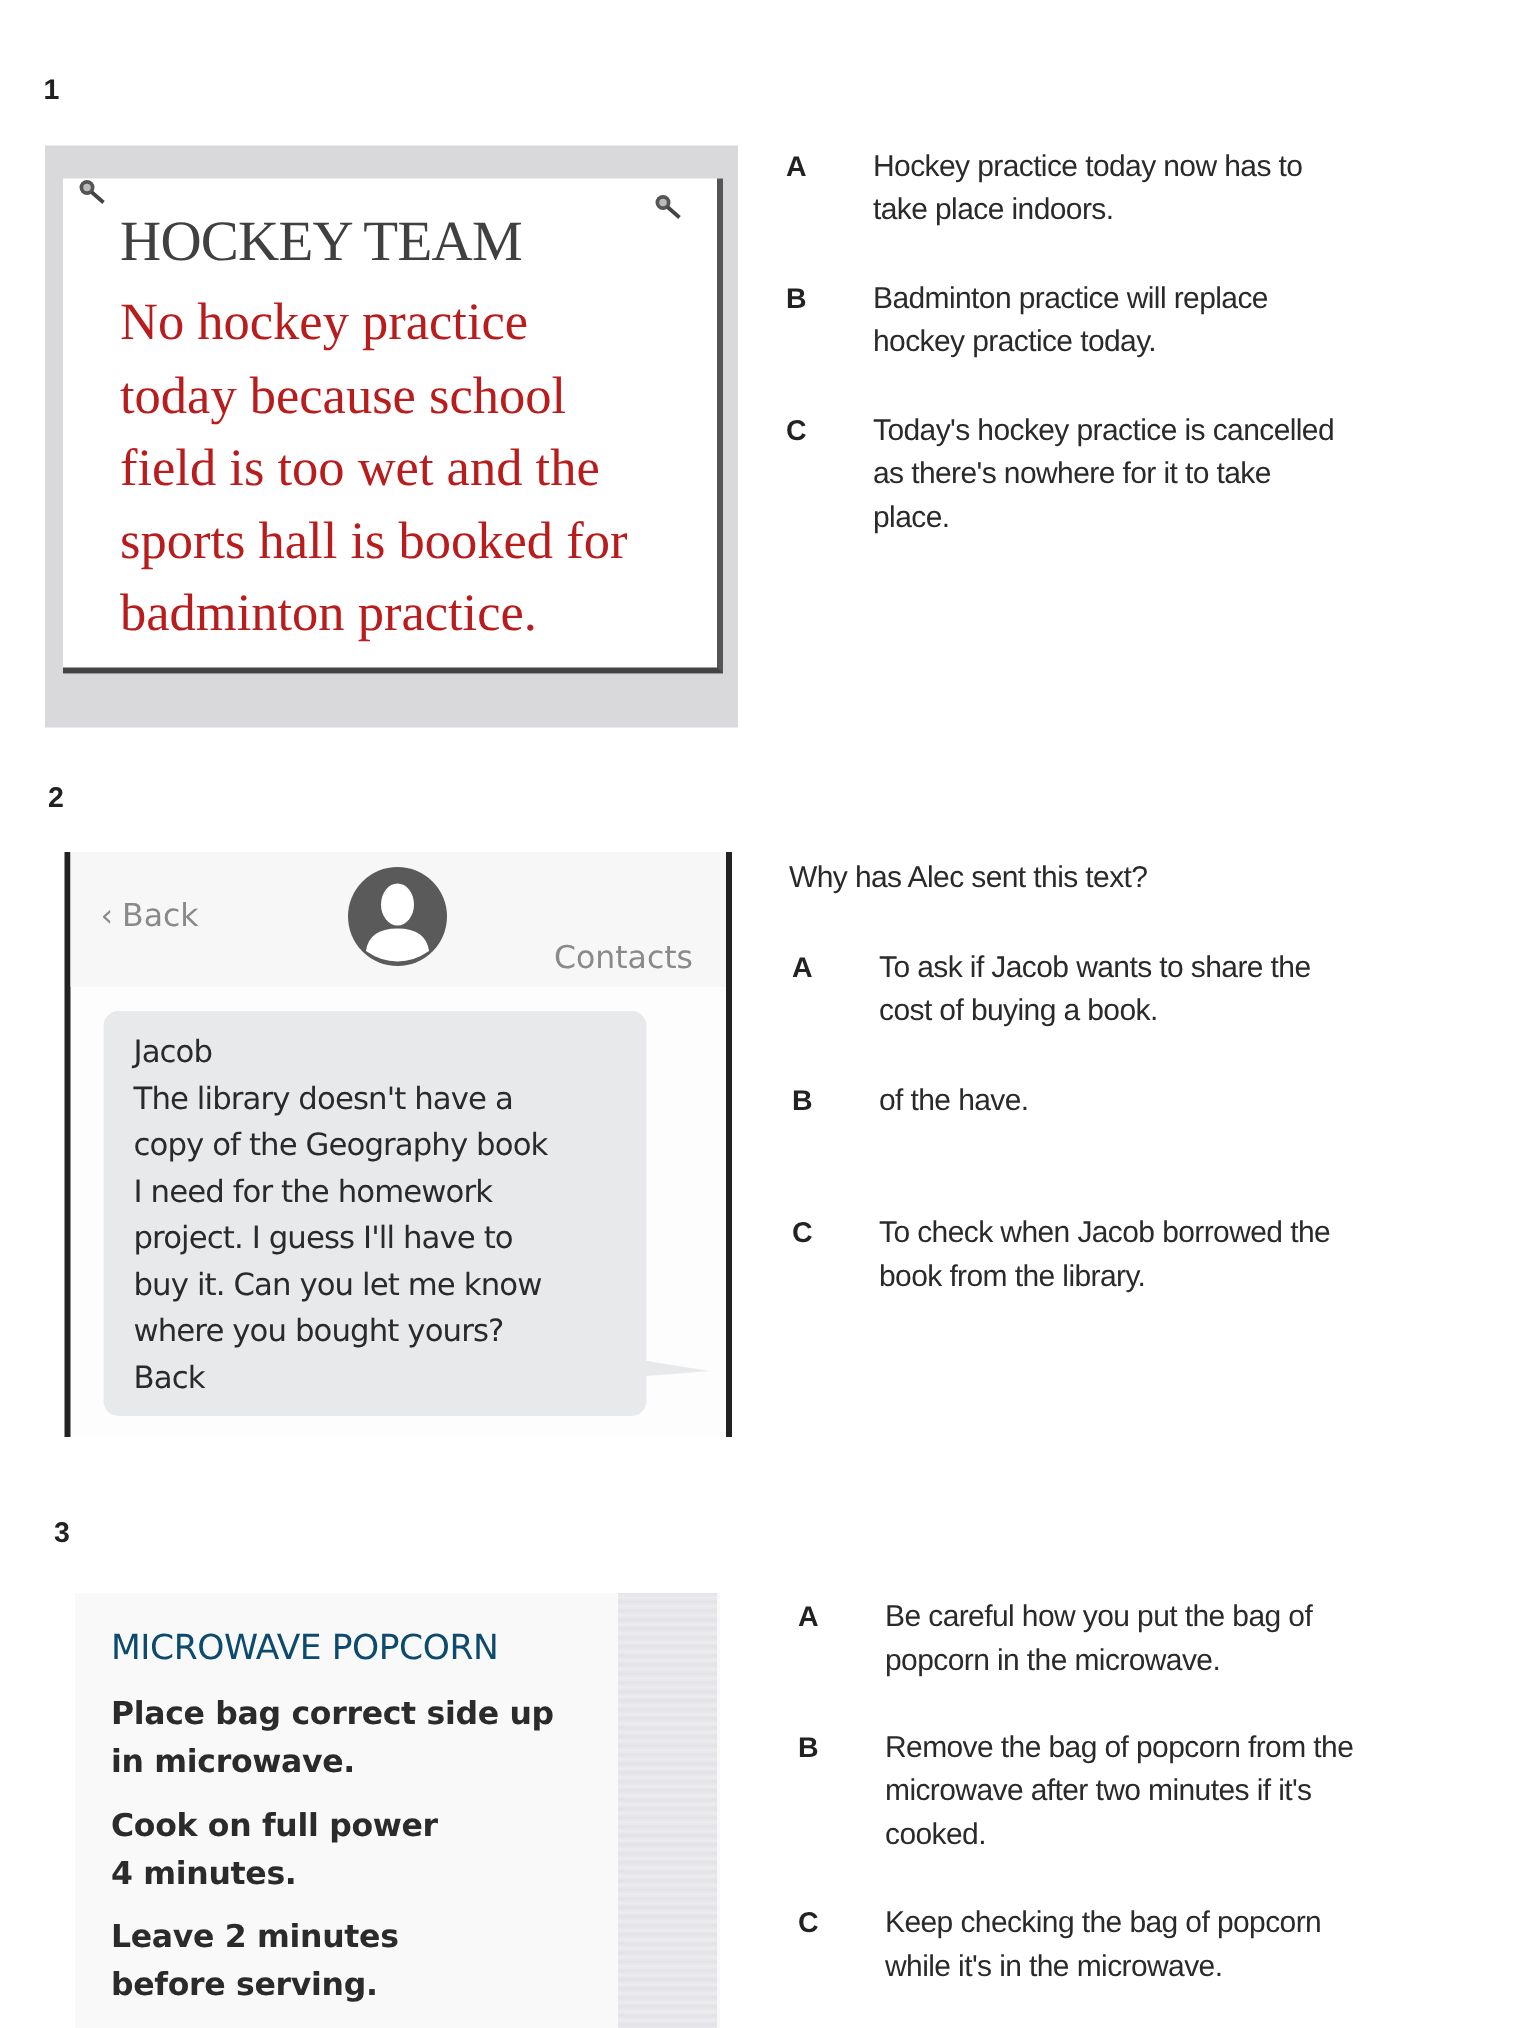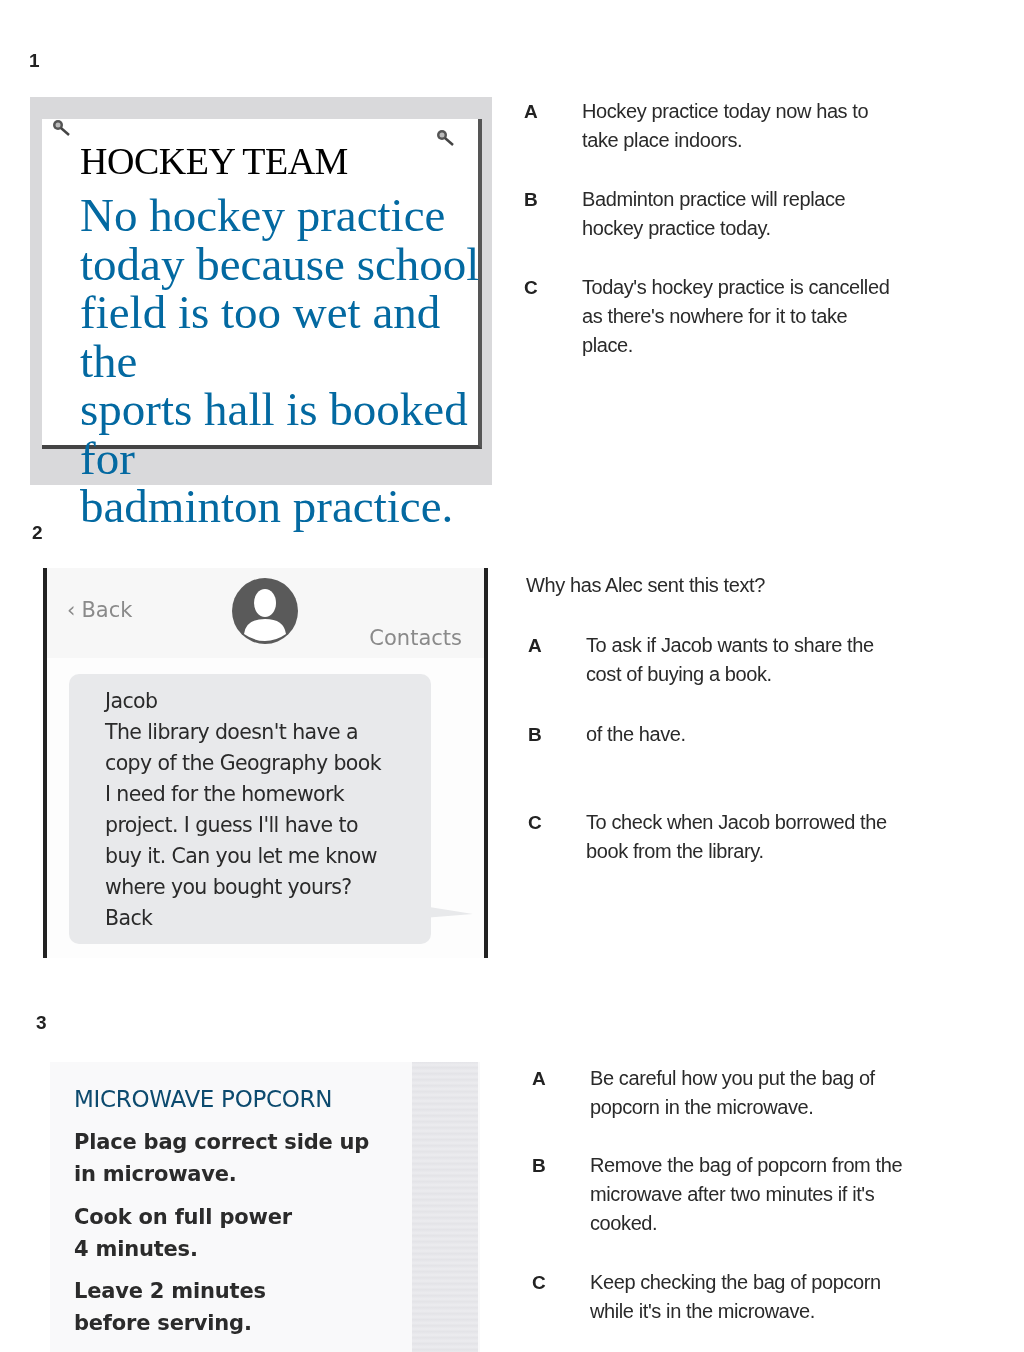--- a/index.html
+++ b/index.html
@@ -12,31 +12,31 @@
     .opt { position: absolute; display: flex; width: 440px; }
     .opt .letter { width: 62px; font-weight: bold; font-size: 19px; color: #222; flex-shrink: 0; padding-left: 4px; }
     .opt .text { font-size: 20px; line-height: 29px; color: #2a2a2a; letter-spacing: -0.4px; }
     .opt .letter { line-height: 29px; }
 
     .prompt { position: absolute; font-size: 20px; color: #2a2a2a; letter-spacing: -0.4px; }
 
     
     .board { position: absolute; left: 30px; top: 97px; width: 462px; height: 388px; background: #d9d9db; }
     .notice { position: absolute; left: 12px; top: 22px; width: 440px; height: 330px; background: #ffffff; border-right: 4px solid #555; border-bottom: 4px solid #444; }
-    .notice-title { position: absolute; left: 38px; top: 20px; font-family: "Liberation Serif", serif; font-size: 38px; color: #000000; letter-spacing: -0.5px; }
-    .notice-body { position: absolute; left: 38px; top: 72px; width: 400px; font-family: "Liberation Serif", serif; font-size: 47px; line-height: 48.5px; color: #0369a1; }
+    .notice-title { position: absolute; left: 38px; top: 20px; font-family: "Liberation Serif", serif; font-size: 38px; color: #404040; letter-spacing: -0.5px; }
+    .notice-body { position: absolute; left: 38px; top: 72px; width: 400px; font-family: "Liberation Serif", serif; font-size: 35px; line-height: 48.5px; color: #b91c1c; }
     .pin { position: absolute; width: 22px; height: 22px; }
 
     
     .phone { position: absolute; left: 43px; top: 568px; width: 445px; height: 390px; border-left: 4px solid #222; border-right: 4px solid #222; background: #fdfdfd; }
     .phone-header { position: absolute; left: 0; top: 0; width: 100%; height: 90px; background: #f7f7f7; }
     .back-link { position: absolute; left: 20px; top: 30px; font-family: "DejaVu Sans", sans-serif; font-size: 21px; color: #8a8a8a; display: flex; align-items: center; gap: 6px; }
     .contacts-link { position: absolute; right: 22px; top: 30px; font-family: "DejaVu Sans", sans-serif; font-size: 21px; color: #8a8a8a; margin-top: 28px; }
     .avatar { position: absolute; left: 183px; top: 8px; width: 70px; height: 70px; }
-    .bubble { position: absolute; left: 22px; top: 106px; width: 362px; height: 270px; background: #e8e9eb; border-radius: 10px; padding: 12px 36px; }
+    .bubble { position: absolute; left: 22px; top: 106px; width: 362px; height: 270px; background: #e8e9eb; border-radius: 10px; padding: 12px 20px; }
     .bubble-tail { position: absolute; left: 376px; top: 338px; width: 0; height: 0; border-top: 8px solid transparent; border-bottom: 4px solid transparent; border-left: 50px solid #e8e9eb; }
     .bubble-line { font-family: "DejaVu Sans", sans-serif; font-size: 20.5px; line-height: 31px; color: #2a2a2a; letter-spacing: -0.6px; }
 
     
     .packet { position: absolute; left: 50px; top: 1062px; width: 430px; height: 290px; background: #f9f9fa; }
     .packet-stripe { position: absolute; left: 362px; top: 0; width: 66px; height: 290px; background: repeating-linear-gradient(180deg, #e4e4e8 0px, #ececef 3px, #e2e2e6 6px); }
     .packet-title { position: absolute; left: 24px; top: 24px; font-family: "DejaVu Sans", sans-serif; font-size: 23px; color: #0c4a6e; letter-spacing: -0.3px; }
     .packet-step { position: absolute; left: 24px; font-family: "DejaVu Sans", sans-serif; font-weight: bold; font-size: 21px; line-height: 32px; color: #2b2b2b; letter-spacing: -0.2px; }
   </style>
 </head>

